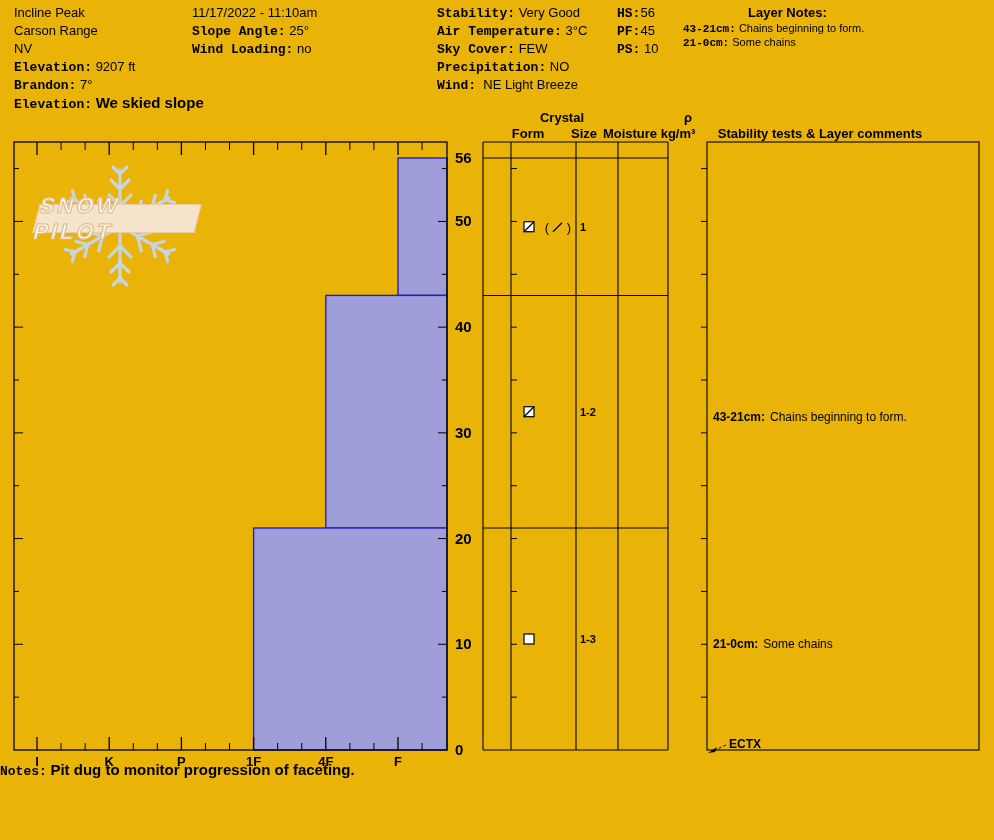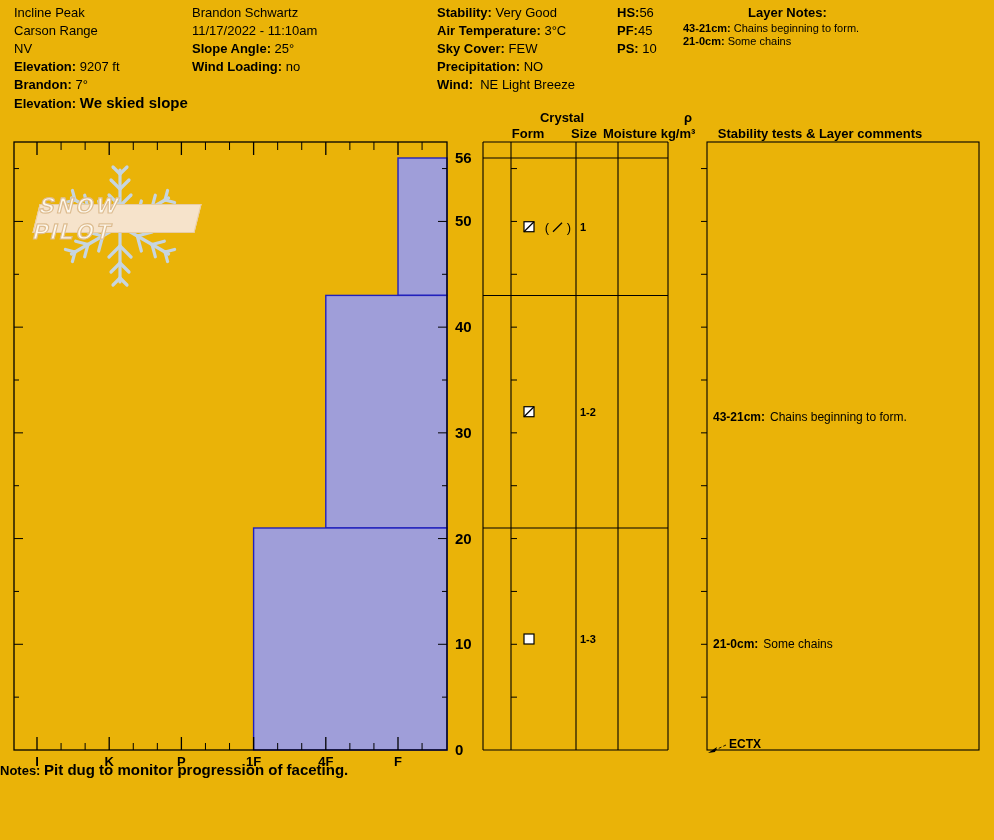--- a/index.html
+++ b/index.html
@@ -1,21 +1,21 @@
 <!DOCTYPE html>
 <html><head>
 <meta charset="utf-8">
 <style>
   html,body{margin:0;padding:0;background:#fff;color:#000;
     font-family:"Liberation Sans",sans-serif;}
   #page{position:relative;width:994px;height:840px;background:#eab308;overflow:hidden;}
   .col{position:absolute;top:4px;font-size:13px;line-height:18px;white-space:nowrap;}
   .ln{height:18px;}
   .sm{font-size:15px;font-weight:bold;}
-  b{font-weight:bold;}
+  b{font-weight:bold;font-family:Liberation Mono, monospace;}
   
   .lnotes-title{font-weight:bold;font-size:13px;margin-left:17px;height:18px;padding-left:48px;}
   .lnotes-item{font-size:11px;line-height:13px;}
   
   #snowflake{position:absolute;left:56px;top:162px;}
   #banner{position:absolute;left:36px;top:204px;width:160px;height:27px;
     background:#f6e3cb;border:1px solid #e8cda6;transform:skewX(-14deg);
     display:flex;align-items:center;justify-content:center;}
   #banner span{font-weight:bold;font-size:22px;letter-spacing:3px;color:#fdf7ec;
     -webkit-text-stroke:1.2px #ddbc90;}
@@ -30,21 +30,20 @@
   <div class="col" style="left:14px">
     <div class="ln">Incline Peak</div>
     <div class="ln">Carson Range</div>
     <div class="ln">NV</div>
     <div class="ln"><b>Elevation:</b> <span>9207 ft</span></div>
     <div class="ln"><b>Brandon:</b> <span>7°</span></div>
     <div class="ln"><b>Elevation:</b> <span class="sm">We skied slope</span></div>
   </div>
 
   <div class="col" style="left:192px">
-    <div class="ln">Brandon Schwartz</div>
     <div class="ln">11/17/2022 - 11:10am</div>
     <div class="ln"><b>Slope Angle:</b> <span>25°</span></div>
     <div class="ln"><b>Wind Loading:</b> <span>no</span></div>
   </div>
 
   <div class="col" style="left:437px">
     <div class="ln"><b>Stability:</b> <span>Very Good</span></div>
     <div class="ln"><b>Air Temperature:</b> <span>3°C</span></div>
     <div class="ln"><b>Sky Cover:</b> <span>FEW</span></div>
     <div class="ln"><b>Precipitation:</b> <span>NO</span></div>

